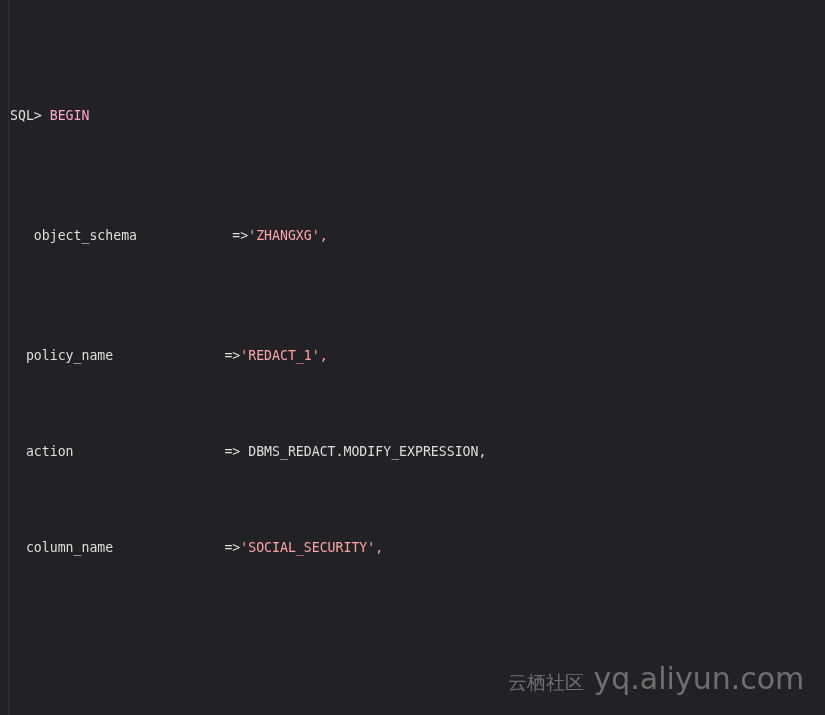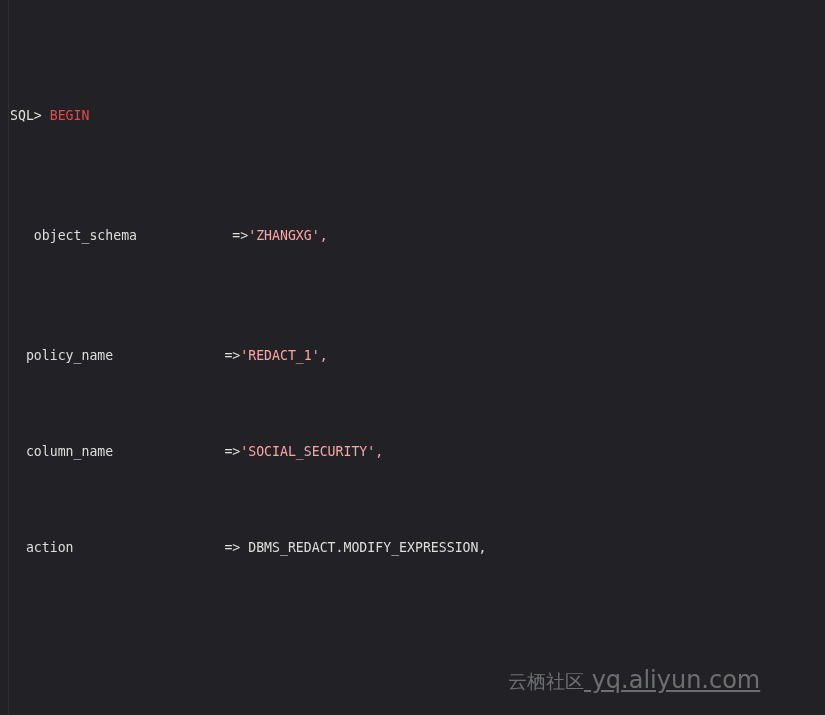--- a/index.html
+++ b/index.html
@@ -33,61 +33,61 @@
     padding: 8px 0 0 10px;
     white-space: pre;
     z-index: 2;
   }
   .line {
     height: 24px;
     white-space: pre;
   }
 
   .prompt   { color: #e2e2dc; margin-top: 36px; }
-  .kw       { color: #ef4444; }
+  .kw       { color: #f9a8d4; }
   .plain    { color: #dededa; }
   .str      { color: #fca5a5; }
 
   
   #watermark {
     position: absolute;
     left: 508px;
     top: 667px;
     z-index: 5;
     pointer-events: none;
     white-space: nowrap;
     font-family: "DejaVu Sans", "Liberation Sans", sans-serif;
     font-size: 27px;
     letter-spacing: 0px;
     color: rgba(225,228,226,0.42);
     text-shadow: 0 0 1px rgba(0,0,0,0.25);
   }
   #watermark .wm-cn { font-size: 19px; }
-  #watermark .wm-en { font-size: 24px; text-decoration: underline; }
+  #watermark .wm-en { font-size: 30px; }
 </style>
 </head>
 <body>
 
 <div id="terminal">
   <div id="gutter"></div>
 
   <div id="screen">
 
     
     <div class="line"><span class="prompt">SQL&gt;</span><span class="plain"> </span><span class="kw">BEGIN</span></div>
 
 
     <div class="line"><span class="plain">   object_schema</span><span class="plain">            </span><span class="plain">=&gt;</span><span class="str">'ZHANGXG',</span></div>
 
 
     <div class="line"><span class="plain">  policy_name</span><span class="plain">              </span><span class="plain">=&gt;</span><span class="str">'REDACT_1',</span></div>
 
+    <div class="line"><span class="plain">  action</span><span class="plain">                   </span><span class="plain">=&gt;</span><span class="plain"> DBMS_REDACT.MODIFY_EXPRESSION,</span></div>
+
     <div class="line"><span class="plain">  column_name</span><span class="plain">              </span><span class="plain">=&gt;</span><span class="str">'SOCIAL_SECURITY',</span></div>
-
-    <div class="line"><span class="plain">  action</span><span class="plain">                   </span><span class="plain">=&gt;</span><span class="plain"> DBMS_REDACT.MODIFY_EXPRESSION,</span></div>
 
     
 
     
     
     
 
     
 
     

